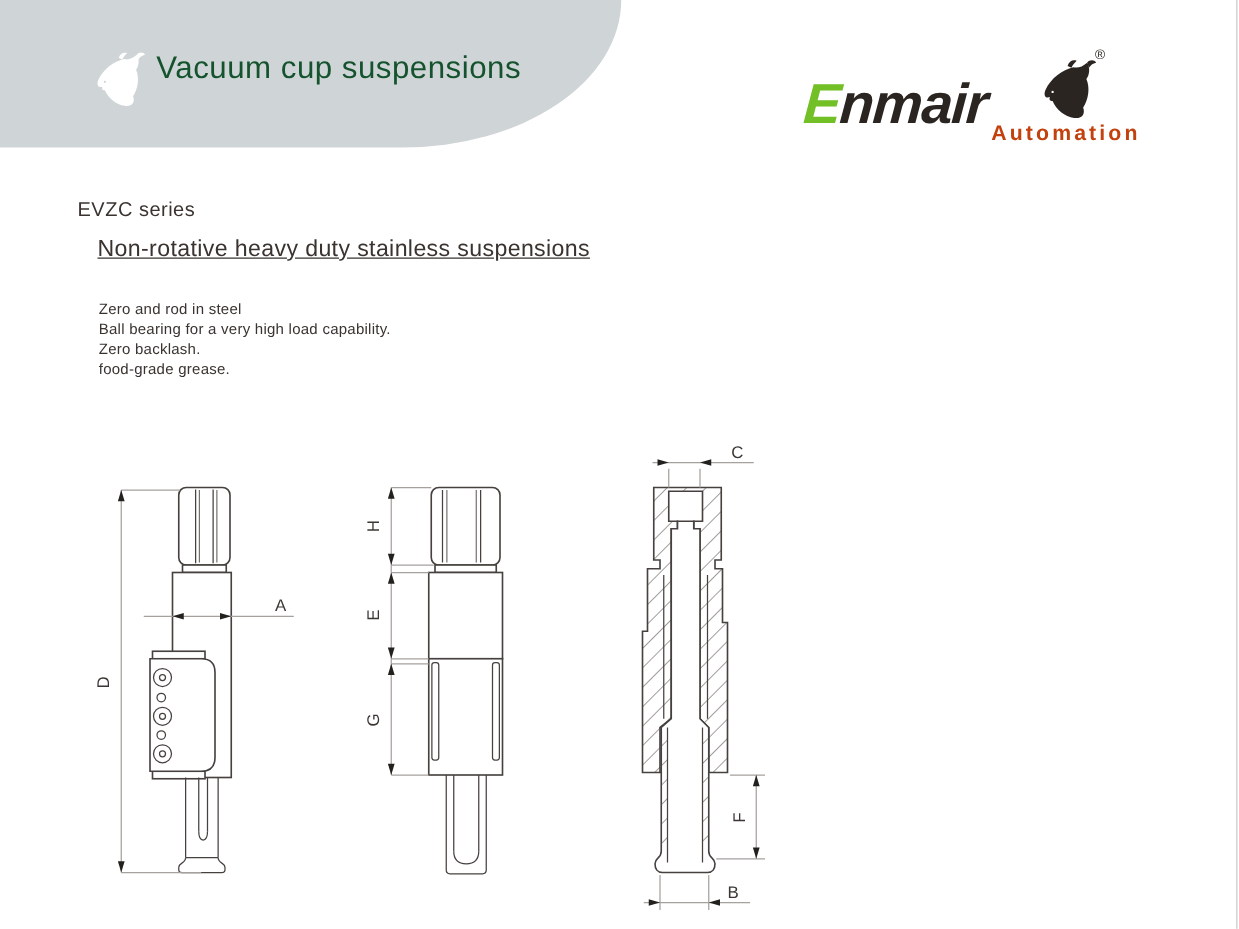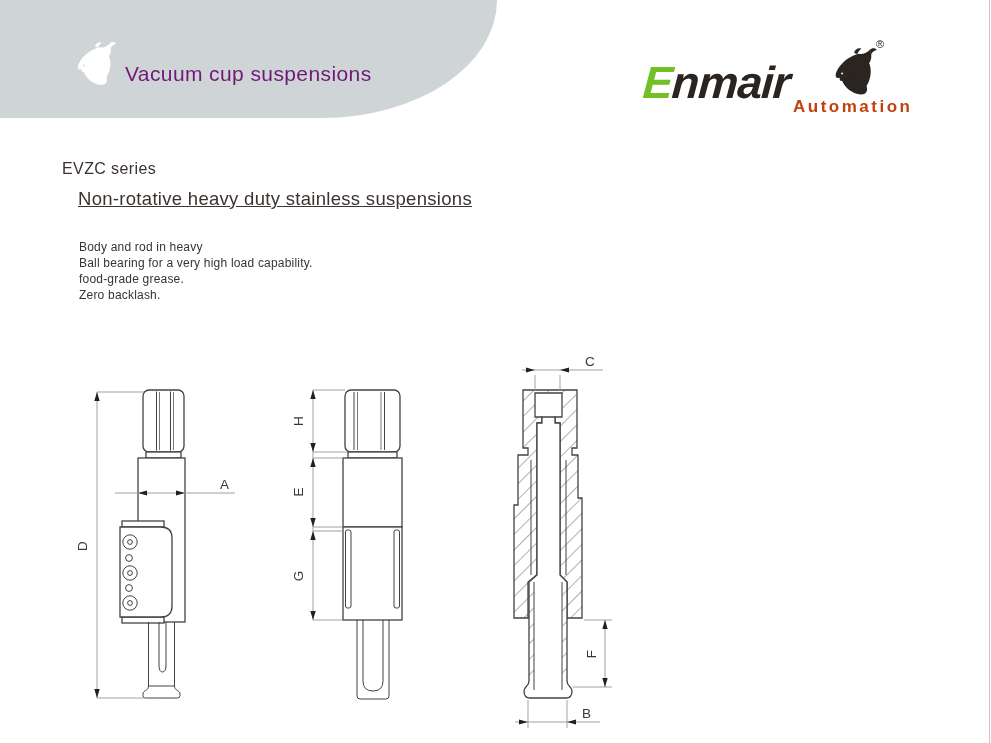--- a/index.html
+++ b/index.html
@@ -6,22 +6,22 @@
   body{
     width:991px;height:743px;position:relative;overflow:hidden;
     background:#ffffff;font-family:"Liberation Sans",sans-serif;
   }
   
   .banner{
     position:absolute;left:0;top:0;width:497px;height:118px;
     background:#cfd4d7;border-bottom-right-radius:175px 118px;
   }
   .banner-title{
-    position:absolute;left:125px;top:62px;
-    font-size:21px;color:#701a75;letter-spacing:.4px;white-space:nowrap;
+    position:absolute;left:125px;top:40px;
+    font-size:25px;color:#14532d;letter-spacing:.4px;white-space:nowrap;
   }
   .banner-dolphin{position:absolute;left:70px;top:35px;width:48px;height:60px;}
   
   .logo{position:absolute;left:643px;top:40px;width:285px;height:82px;}
   .logo-word{
     position:absolute;left:0;top:20px;font-size:45px;line-height:1;
     font-style:italic;font-weight:bold;letter-spacing:-1px;white-space:nowrap;
     transform:skewX(-4deg);
   }
   .logo-green{color:#72bf26;}
@@ -72,24 +72,24 @@
     <circle cx="29" cy="51" r="1.8" fill="#ffffff"></circle>
   </svg>
   <div class="logo-reg">®</div>
   <div class="logo-sub">Automation</div>
 </div>
 
 <div class="series-title">EVZC series</div>
 <div class="series-sub">Non-rotative heavy duty stainless suspensions</div>
 
 <div class="features">
-  <div>Body and rod in heavy</div>
+  <div>Zero and rod in steel</div>
   <div>Ball bearing for a very high load capability.</div>
+  <div>Zero backlash.</div>
   <div>food-grade grease.</div>
-  <div>Zero backlash.</div>
 </div>
 
 <svg class="drawing" width="640" height="393" viewBox="0 0 640 393">
   <defs>
     <pattern id="hatch" width="11" height="11" patternUnits="userSpaceOnUse" patternTransform="rotate(45)">
       <line x1="0" y1="0" x2="0" y2="11" stroke="#55504d" stroke-width="0.9"></line>
     </pattern>
   </defs>
 
   <g>

